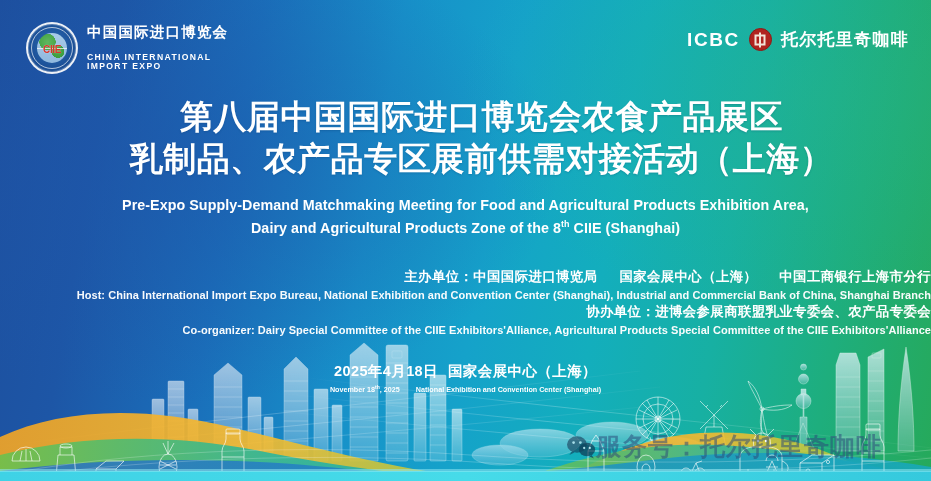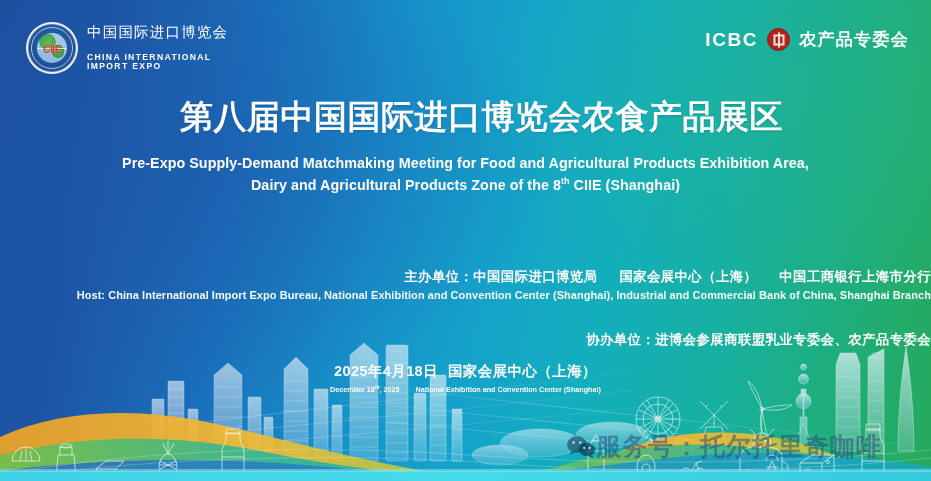--- a/index.html
+++ b/index.html
@@ -59,21 +59,21 @@
   .ciie-seal .globe::before{
     content:"";position:absolute;left:0;right:0;top:50%;height:1px;background:rgba(255,255,255,.7);
   }
   .ciie-seal .cite{
     position:absolute;left:50%;top:52%;transform:translate(-50%,-50%);
     font-size:10px;font-weight:bold;color:#d9352c;letter-spacing:-.4px;
     font-family:"Liberation Sans",sans-serif;
     text-shadow:0 0 1px rgba(255,255,255,.8);
   }
   .ciie-text{color:#fff;line-height:1.08;}
-  .ciie-cn{font-size:14.5px;font-weight:normal;letter-spacing:1.2px;}
+  .ciie-cn{font-size:14.5px;font-weight:bold;letter-spacing:1.2px;}
   .ciie-en{font-size:8.6px;font-weight:bold;letter-spacing:1.35px;margin-top:12px;}
   .ciie-en div{white-space:nowrap;}
 
   .icbc-block{
     position:absolute;right:22px;top:28px;
     display:flex;align-items:center;gap:9px;
   }
   .icbc-latin{color:#fff;font-size:19px;font-weight:bold;letter-spacing:1.6px;margin-left:32px;}
   .icbc-mark{
     width:21px;height:21px;border-radius:50%;
@@ -106,21 +106,21 @@
     font-size:14.3px;line-height:1.55;letter-spacing:.05px;
     font-family:"Liberation Sans",sans-serif;
   }
   .t-en sup{font-size:9px;vertical-align:super;}
 
   
   .credits{position:absolute;left:0;right:0;top:268px;text-align:right;color:#fff;}
   .cr-cn{font-size:13.4px;font-weight:bold;letter-spacing:.4px;}
   .cr-cn .gap{display:inline-block;width:22px;}
   .cr-en{font-size:11px;font-weight:bold;margin-top:3px;letter-spacing:.05px;opacity:.97;}
-  .credit-row2{margin-top:30px;}
+  .credit-row2{margin-top:2px;}
 
   .datebox{position:absolute;left:0;right:0;top:362px;text-align:center;color:#fff;}
   .d-cn{font-size:14.5px;font-weight:bold;letter-spacing:.4px;}
   .d-cn .gap{display:inline-block;width:10px;}
   .d-en{font-size:7.2px;font-weight:bold;margin-top:3px;}
   .d-en .gap{display:inline-block;width:16px;}
   .d-en sup{font-size:5px;vertical-align:super;}
 
   
   .art{position:absolute;left:0;right:0;bottom:0;height:150px;overflow:hidden;}
@@ -159,46 +159,48 @@
         <div class="ciie-en">
           <div>CHINA INTERNATIONAL</div>
           <div>IMPORT EXPO</div>
         </div>
       </div>
     </div>
 
     <div class="icbc-block">
       <div class="icbc-latin">ICBC</div>
       <div class="icbc-mark"></div>
-      <div class="icbc-cn">农产品专委会</div>
+      <div class="icbc-cn">托尔托里奇咖啡</div>
     </div>
 
   </div>
 
   <div class="titles">
     <div class="t-cn">第八届中国国际进口博览会农食产品展区</div>
+    <div class="t-cn">乳制品、农产品专区展前供需对接活动（上海）</div>
     <div class="t-en">
       <div>Pre-Expo Supply-Demand Matchmaking Meeting for Food and Agricultural Products Exhibition Area,</div>
       <div><span>Dairy and Agricultural Products Zone of the 8</span><sup>th</sup><span> CIIE (Shanghai)</span></div>
     </div>
   </div>
 
   <div class="credits">
     <div>
       <div class="cr-cn"><span>主办单位：</span><span>中国国际进口博览局</span><span class="gap"></span><span>国家会展中心（上海）</span><span class="gap"></span><span>中国工商银行上海市分行</span></div>
       <div class="cr-en">Host: China International Import Expo Bureau, National Exhibition and Convention Center (Shanghai), Industrial and Commercial Bank of China, Shanghai Branch</div>
     </div>
     <div class="credit-row2">
       <div class="cr-cn">协办单位：进博会参展商联盟乳业专委会、农产品专委会</div>
+      <div class="cr-en">Co-organizer: Dairy Special Committee of the CIIE Exhibitors'Alliance, Agricultural Products Special Committee of the CIIE Exhibitors'Alliance</div>
     </div>
   </div>
 
   <div class="datebox">
     <div class="d-cn"><span>2025年4月18日</span><span class="gap"></span><span>国家会展中心（上海）</span></div>
-    <div class="d-en"><span>December 18</span><sup>th</sup><span>, 2025</span><span class="gap"></span><span>National Exhibition and Convention Center (Shanghai)</span></div>
+    <div class="d-en"><span>November 18</span><sup>th</sup><span>, 2025</span><span class="gap"></span><span>National Exhibition and Convention Center (Shanghai)</span></div>
   </div>
 
   <div class="art">
     <svg viewBox="0 0 931 150" preserveAspectRatio="none" xmlns="http://www.w3.org/2000/svg">
       <defs>
         <linearGradient id="hillA" x1="0" y1="0" x2="1" y2="0">
           <stop offset="0" stop-color="#f3a62a"></stop>
           <stop offset=".30" stop-color="#e8c238"></stop>
           <stop offset=".60" stop-color="#8ec84a"></stop>
           <stop offset="1" stop-color="#2bb6a8"></stop>

